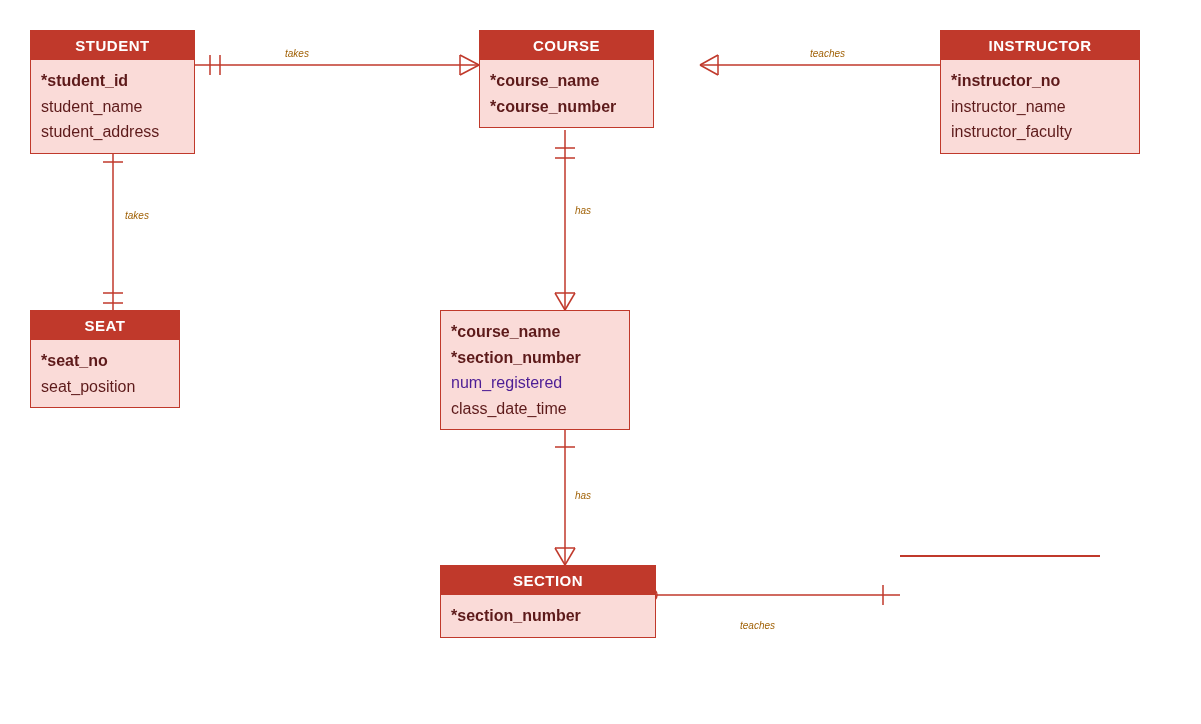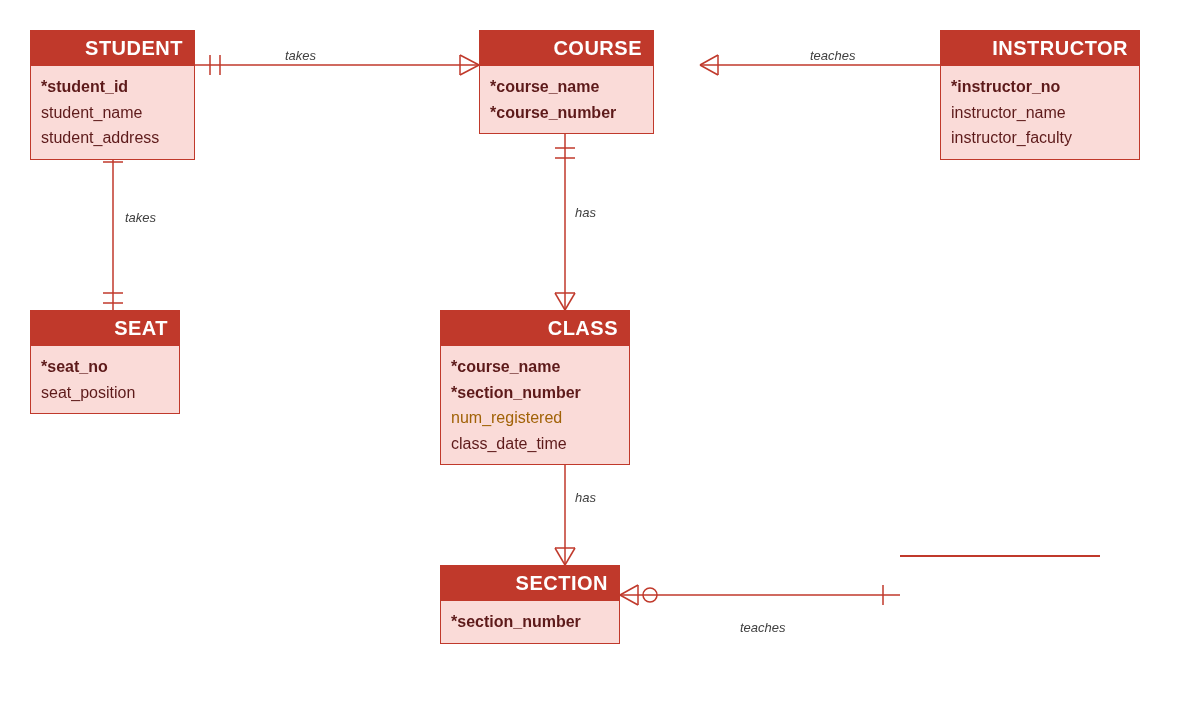--- a/index.html
+++ b/index.html
@@ -19,49 +19,49 @@
     .entity {
       position: absolute;
       border: 1px solid #c0392b;
       background: #fadbd8;
       min-width: 120px;
     }
     .entity-header {
       background: #c0392b;
       color: #fff;
       font-weight: bold;
-      font-size: 20px;
-      text-align: right;
-      padding: 6px 11px;
+      font-size: 15px;
+      text-align: center;
+      padding: 6px 26px;
       letter-spacing: 0.5px;
     }
     .entity-body {
       padding: 8px 10px;
       font-size: 16px;
       color: #5d1a1a;
       line-height: 1.6;
     }
     .entity-body .pk {
       font-weight: bold;
     }
     .entity-body .fk {
-      color: #a16207;
+      color: #4c1d95;
     }
     svg.lines {
       position: absolute;
       top: 0;
       left: 0;
       width: 1201px;
       height: 724px;
       pointer-events: none;
     }
     .rel-label {
       position: absolute;
-      font-size: 13px;
-      color: #404040;
+      font-size: 10px;
+      color: #a16207;
       font-style: italic;
     }
   </style>
 </head>
 <body>
 
 <div class="diagram">
 
   <svg class="lines">
 
@@ -154,30 +154,29 @@
   <div class="entity" style="left:940px; top:30px; width:200px;">
     <div class="entity-header">INSTRUCTOR</div>
     <div class="entity-body">
       <div class="pk">*instructor_no</div>
       <div>instructor_name</div>
       <div>instructor_faculty</div>
     </div>
   </div>
 
   <div class="entity" style="left:440px; top:310px; width:190px;">
-    <div class="entity-header">CLASS</div>
     <div class="entity-body">
       <div class="pk">*course_name</div>
       <div class="pk">*section_number</div>
       <div class="fk">num_registered</div>
       <div>class_date_time</div>
     </div>
   </div>
 
-  <div class="entity" style="left:440px; top:565px; width:180px;">
+  <div class="entity" style="left:440px; top:565px; width:216px;">
     <div class="entity-header">SECTION</div>
     <div class="entity-body">
       <div class="pk">*section_number</div>
     </div>
   </div>
 
   <div class="entity" style="left:900px; top:555px; width:200px;">
   </div>
 
 </div>

